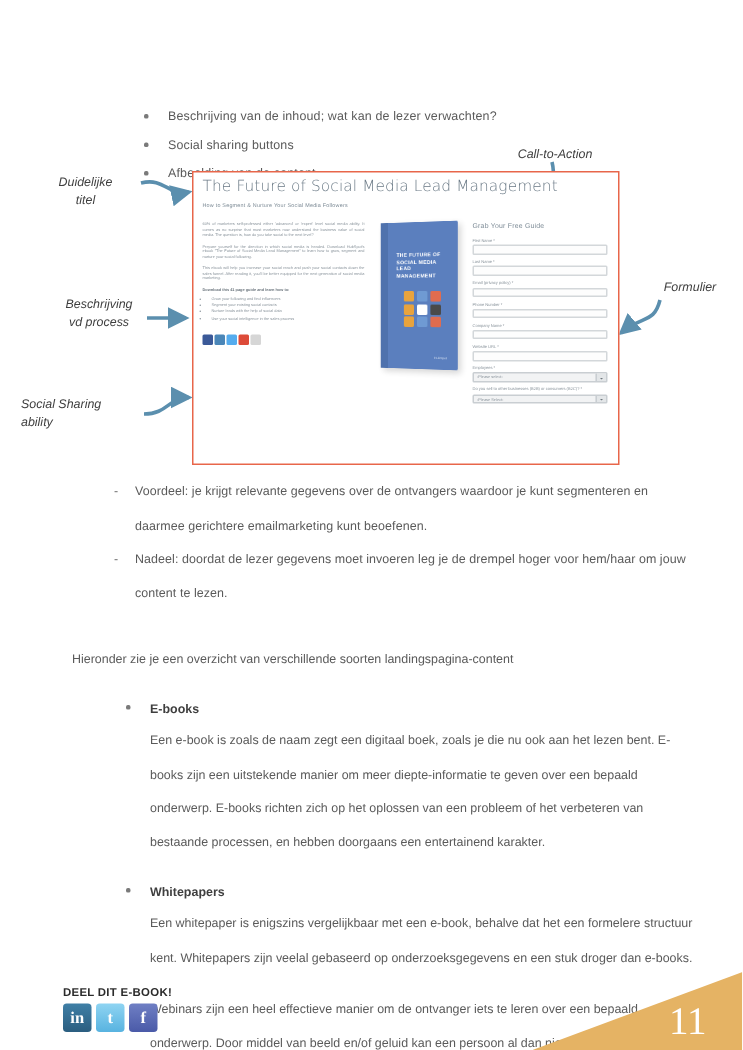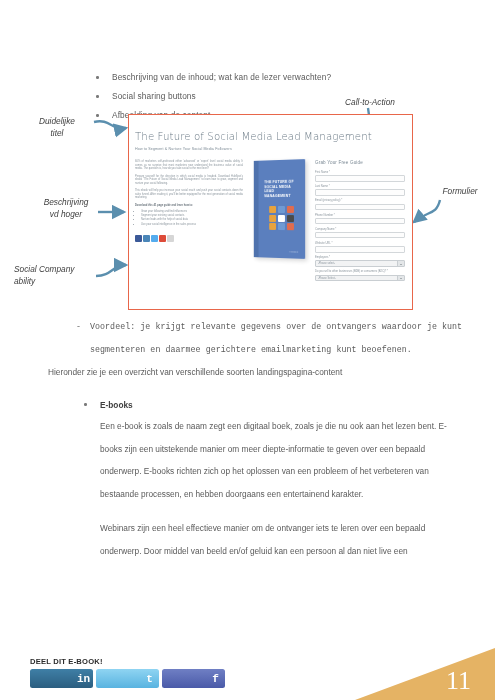--- a/index.html
+++ b/index.html
@@ -34,21 +34,21 @@
   .anno-form{left:430px;top:185px;width:60px;}
   .anno-afb{left:222px;top:281px;width:70px;}
 
   .arrow-svg{position:absolute;overflow:visible;pointer-events:none;}
 
   
   .mock{
     position:absolute;left:128px;top:114px;width:285px;height:196px;
     border:1px solid #e8664a;background:#ffffff;box-sizing:border-box;
   }
-  .mock-inner{position:absolute;left:6px;top:4px;right:6px;bottom:3px;margin-top:12px;}
+  .mock-inner{position:absolute;left:6px;top:4px;right:6px;bottom:3px;}
   .mock-title{
     font-size:10.2px;color:#6b7a86;letter-spacing:.1px;
     font-family:"DejaVu Sans", sans-serif;font-weight:300;
     white-space:nowrap;
   }
   .mock-sub{font-size:3.6px;color:#7c8a95;margin-top:5px;letter-spacing:.15px;}
   .mock-cols{display:flex;margin-top:9px;gap:5px;}
   .col-left{width:108px;}
   .col-mid{width:62px;display:flex;flex-direction:column;align-items:center;}
   .col-right{width:90px;}
@@ -105,51 +105,50 @@
     border-left:1px solid #c9ced2;
   }
   .fld .sel b:after{
     content:"";position:absolute;left:1.8px;top:2.6px;
     border-left:1.3px solid transparent;border-right:1.3px solid transparent;
     border-top:1.6px solid #6e767c;
   }
 
   
   .body-wrap{position:absolute;left:48px;top:316px;width:418px;}
-  .dash-item{position:relative;padding-left:42px;margin-bottom:0;font-family:Liberation Mono, monospace;}
+  .dash-item{position:relative;padding-left:42px;margin-bottom:0;}
   .dash-item:before{
     content:"-";position:absolute;left:28px;top:0;color:#6d6d6d;font-size:8.3px;
   }
   .p{font-size:8.3px;line-height:22.5px;color:#5a5a5a;letter-spacing:.05px;}
-  .lead{font-size:8.3px;line-height:22px;color:#5a5a5a;margin-top:0;}
+  .lead{font-size:8.3px;line-height:22px;color:#5a5a5a;margin-top:22px;}
 
   .sect{margin-top:12px;}
   .sect-head{
     position:relative;padding-left:52px;font-size:8.3px;font-weight:bold;
     color:#3f3f3f;line-height:20px;
   }
   .sect-head:before{
     content:"";position:absolute;left:36px;top:8px;
     width:2.5px;height:2.5px;border-radius:50%;background:#7a7a7a;
   }
   .sect-body{padding-left:52px;font-size:8.3px;line-height:22.5px;color:#5a5a5a;}
 
   
-  .footer{position:absolute;left:30px;bottom:12px;}
+  .footer{position:absolute;left:42px;bottom:12px;}
   .footer-t{
     font-size:7.6px;font-weight:bold;color:#2b2b2b;letter-spacing:.2px;
     margin-bottom:3px;
   }
   .footer-icons{display:flex;gap:3px;}
   .fi{
     width:19px;height:19px;border-radius:2.5px;display:flex;
     align-items:center;justify-content:center;
     font-weight:bold;color:#fff;font-size:11px;
-    font-family:Liberation Mono, monospace;
-    padding-left:44px;
+    font-family:Liberation Serif, serif;
   }
   .fi-in{background:linear-gradient(#3f7fa6,#2b5e80);}
   .fi-tw{background:linear-gradient(#8fd4f2,#58b3e0);}
   .fi-fb{background:linear-gradient(#6f7fc4,#4a5aa8);}
 
   .corner{
     position:absolute;right:0;bottom:0;width:140px;height:52px;
     background:#e5b364;
     clip-path:polygon(100% 0,100% 100%,0 100%);
   }
@@ -170,25 +169,25 @@
 
 <div class="anno anno-cta">Call-to-Action</div>
 
 <div class="anno anno-titel">
   <div>Duidelijke</div>
   <div>titel</div>
 </div>
 
 <div class="anno anno-beschr">
   <div>Beschrijving</div>
-  <div>vd hoger</div>
+  <div>vd process</div>
 </div>
 
 <div class="anno anno-social">
-  <div>Social Company</div>
+  <div>Social Sharing</div>
   <div>ability</div>
 </div>
 
 <div class="anno anno-form">Formulier</div>
 <div class="anno anno-afb">Afbeelding</div>
 
 <svg class="arrow-svg" style="left:0;top:0;width:495px;height:700px;">
   <defs>
     <marker id="ah" markerWidth="7" markerHeight="7" refX="5" refY="3" orient="auto">
       <path d="M0,0 L6,3 L0,6 z" fill="#5b8fae"></path>
@@ -294,25 +293,30 @@
             <b></b>
           </div>
         </div>
       </div>
     </div>
   </div>
 </div>
 
 <div class="body-wrap">
   <div class="dash-item p">Voordeel: je krijgt relevante gegevens over de ontvangers waardoor je kunt segmenteren en daarmee gerichtere emailmarketing kunt beoefenen.</div>
+  <div class="dash-item p">Nadeel: doordat de lezer gegevens moet invoeren leg je de drempel hoger voor hem/haar om jouw content te lezen.</div>
   <div class="lead">Hieronder zie je een overzicht van verschillende soorten landingspagina-content</div>
 
   <div class="sect">
     <div class="sect-head">E-books</div>
     <div class="sect-body">Een e-book is zoals de naam zegt een digitaal boek, zoals je die nu ook aan het lezen bent. E-books zijn een uitstekende manier om meer diepte-informatie te geven over een bepaald onderwerp. E-books richten zich op het oplossen van een probleem of het verbeteren van bestaande processen, en hebben doorgaans een entertainend karakter.</div>
+  </div>
+  <div class="sect">
+    <div class="sect-head">Whitepapers</div>
+    <div class="sect-body">Een whitepaper is enigszins vergelijkbaar met een e-book, behalve dat het een formelere structuur kent. Whitepapers zijn veelal gebaseerd op onderzoeksgegevens en een stuk droger dan e-books.</div>
   </div>
   <div class="sect">
     <div class="sect-body">Webinars zijn een heel effectieve manier om de ontvanger iets te leren over een bepaald onderwerp. Door middel van beeld en/of geluid kan een persoon al dan niet live een</div>
   </div>
 </div>
 
 <div class="footer">
   <div class="footer-t">DEEL DIT E-BOOK!</div>
   <div class="footer-icons">
     <div class="fi fi-in">in</div>

